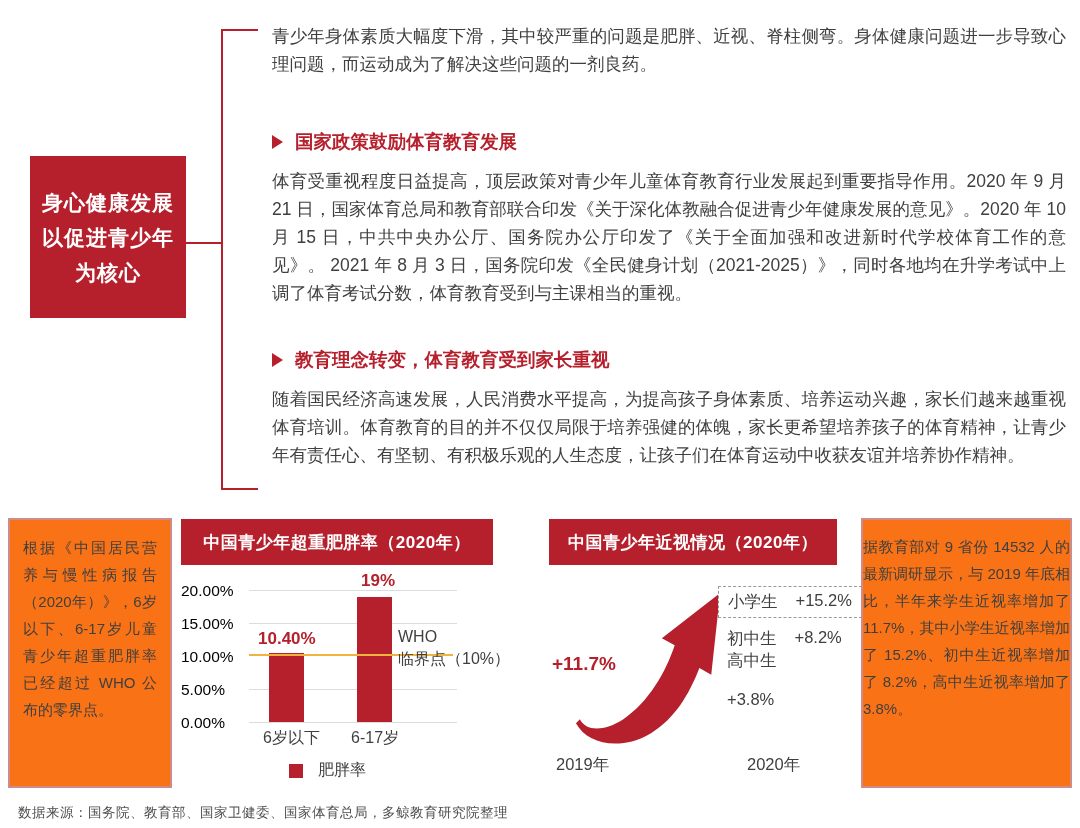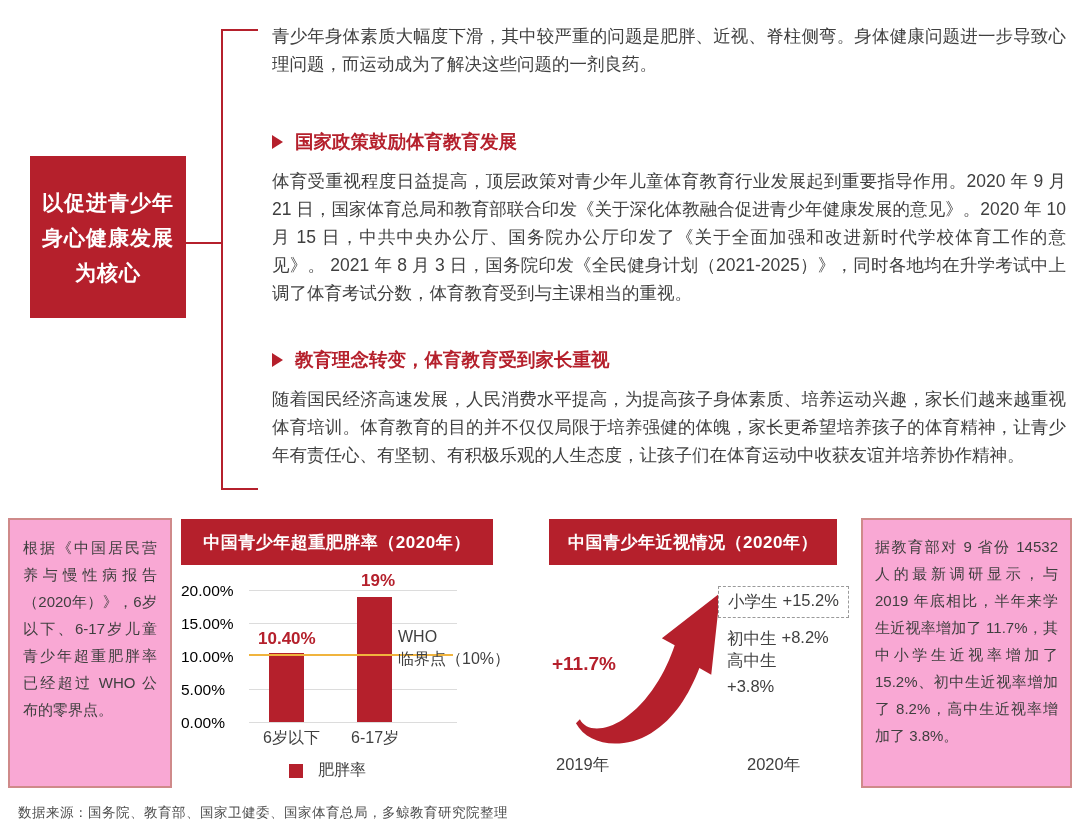--- a/index.html
+++ b/index.html
@@ -48,26 +48,26 @@
     border-top:7px solid transparent;
     border-bottom:7px solid transparent;
   }
   .section-body{
     font-size:17.5px;line-height:28px;text-align:justify;color:var(--ink);
   }
   
   .note{
     position:absolute;top:518px;height:270px;
     border:2px solid var(--pink-border);
-    background:#f9a8d4;
+    background:#f97316;
     font-size:15px;line-height:27px;color:var(--ink);
     text-align:justify;
   }
   .note-left{left:8px;width:164px;padding:14px 13px;}
-  .note-right{left:861px;width:211px;padding:13px 12px;}
+  .note-right{left:861px;width:211px;padding:13px 0;}
   
   .chart-header{
     position:absolute;top:519px;height:46px;
     background:var(--red);color:#ffffff;
     font-weight:bold;font-size:17px;
     display:flex;align-items:center;justify-content:center;
     letter-spacing:0.5px;
   }
   .h-obesity{left:181px;width:312px;}
   .h-myopia{left:549px;width:288px;}
@@ -98,21 +98,21 @@
     display:flex;align-items:center;gap:15px;
     font-size:16px;color:var(--ink);
   }
   .legend-swatch{width:14px;height:14px;background:var(--red);flex:0 0 auto;}
   
   .overall-change{
     position:absolute;left:552px;top:653px;
     color:var(--red);font-weight:bold;font-size:19px;white-space:nowrap;
   }
   .arrow-svg{position:absolute;left:572px;top:575px;width:158px;height:178px;}
-  .anno{position:absolute;display:flex;gap:5px;font-size:16.5px;color:var(--ink);white-space:nowrap;}
+  .anno{position:absolute;display:flex;gap:18px;font-size:16.5px;color:var(--ink);white-space:nowrap;}
   .anno-boxed{
     left:718px;top:586px;padding:4px 9px;
     border:1px dashed #9a9a9a;background:#ffffff;
   }
   .anno-2{left:727px;top:628px;}
   .anno-3{left:727px;top:650px;flex-direction:column;}
   .yearlabel{position:absolute;top:754px;font-size:16.5px;color:var(--ink);white-space:nowrap;}
   .yl-1{left:556px;}
   .yl-2{left:747px;}
   
@@ -120,22 +120,22 @@
     position:absolute;left:18px;top:804px;
     font-size:13.5px;color:#4d4d4d;letter-spacing:0.5px;
   }
 </style>
 </head>
 <body>
 
 <div class="page">
 
   <div class="core-box">
+    <div>身心健康发展</div>
     <div>以促进青少年</div>
-    <div>身心健康发展</div>
     <div>为核心</div>
   </div>
 
   <div class="bracket bracket-v"></div>
   <div class="bracket bracket-top"></div>
   <div class="bracket bracket-bottom"></div>
   <div class="bracket bracket-mid"></div>
 
   <div class="section s1">
     <div class="section-body">青少年身体素质大幅度下滑，其中较严重的问题是肥胖、近视、脊柱侧弯。身体健康问题进一步导致心理问题，而运动成为了解决这些问题的一剂良药。</div>

